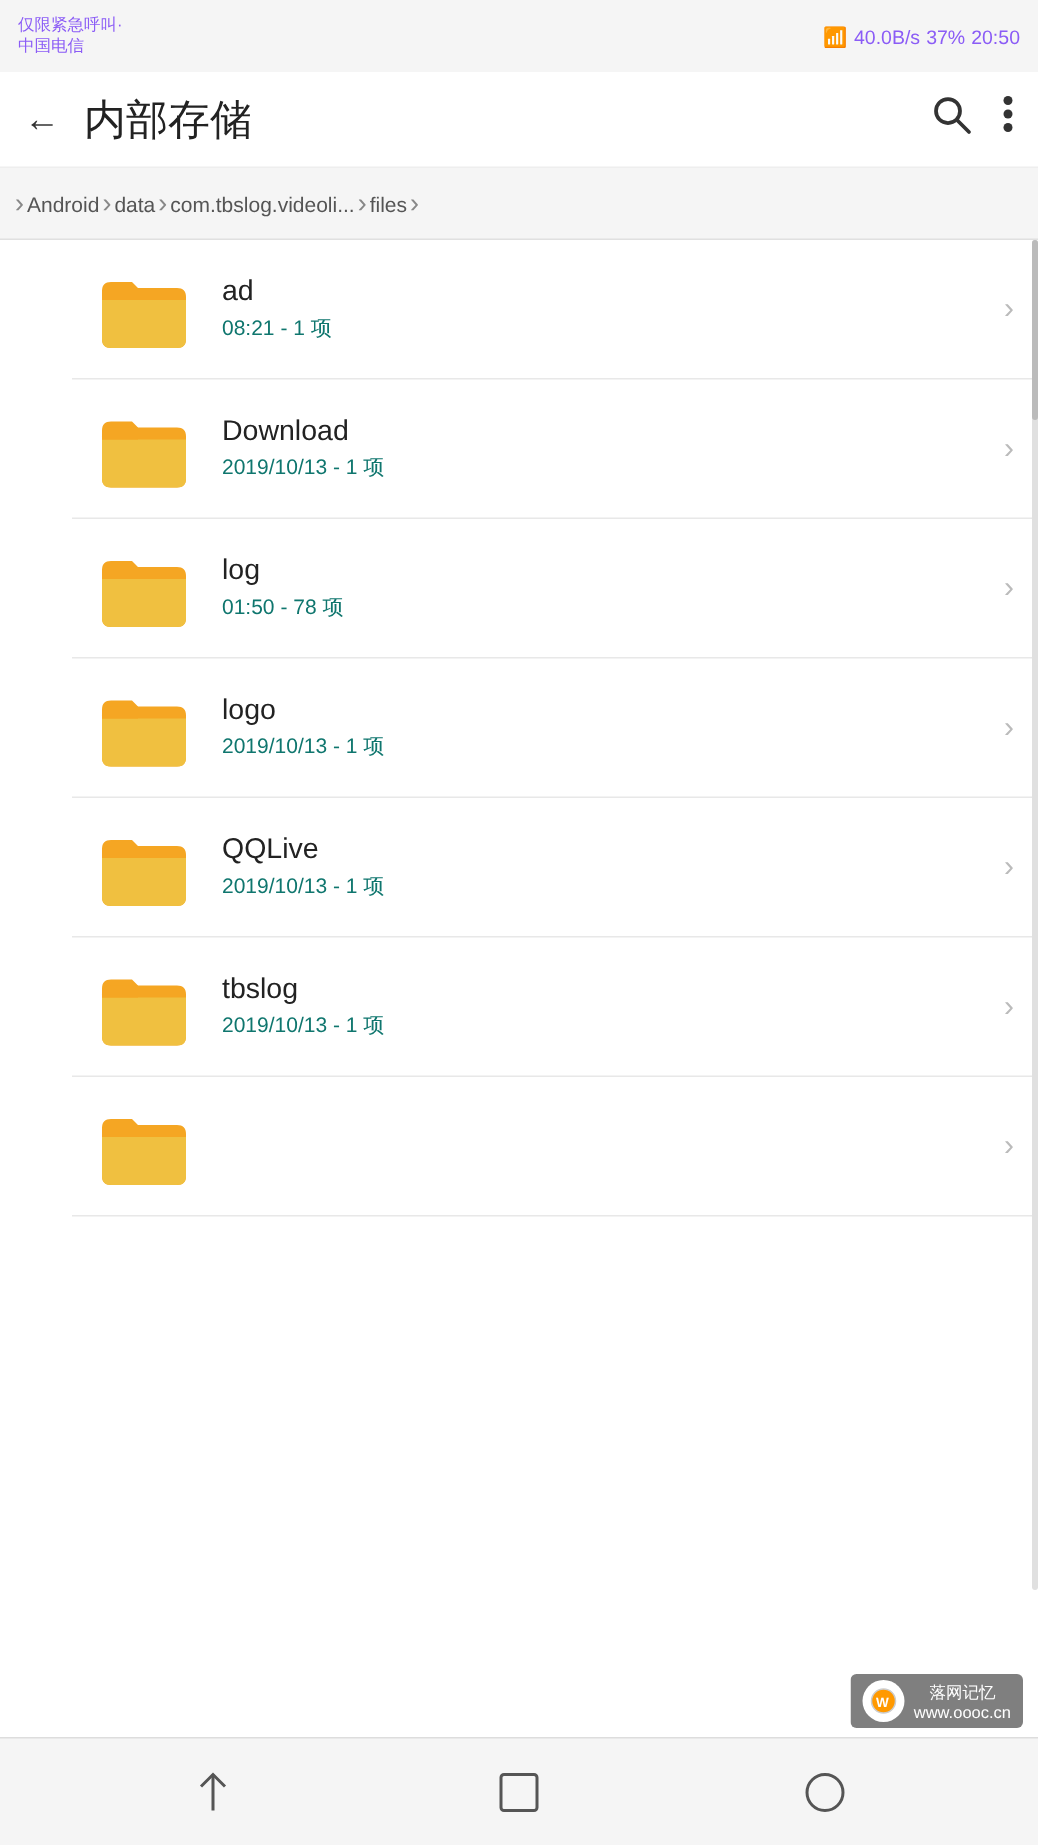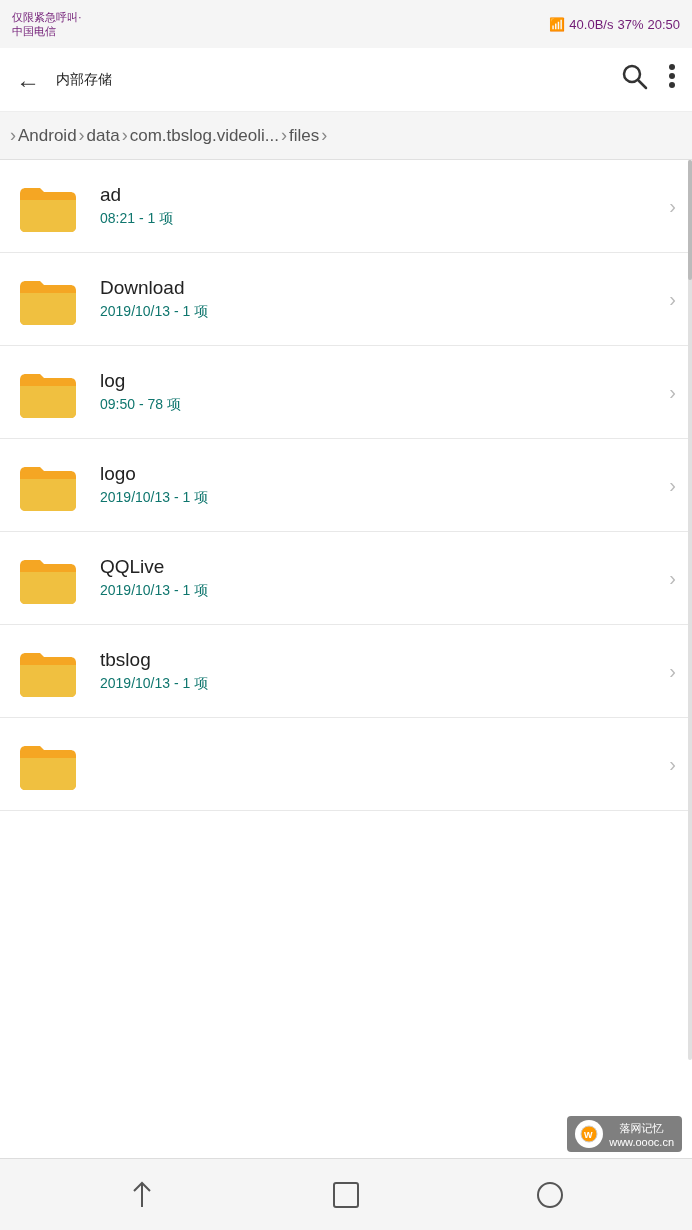--- a/index.html
+++ b/index.html
@@ -14,21 +14,21 @@
 
     
     .status-bar {
       background: #f5f5f5;
       height: 48px;
       display: flex;
       align-items: center;
       justify-content: space-between;
       padding: 0 12px;
       font-size: 13px;
-      color: #701a75;
+      color: #8b5cf6;
     }
     .status-bar-left { display: flex; flex-direction: column; font-size: 11px; line-height: 1.3; }
     .status-bar-right { display: flex; align-items: center; gap: 4px; font-size: 13px; }
 
     
     .top-bar {
       background: #fff;
       height: 64px;
       display: flex;
       align-items: center;
@@ -36,21 +36,21 @@
       border-bottom: 1px solid #eee;
     }
     .top-bar-back {
       font-size: 24px;
       color: #333;
       cursor: pointer;
       margin-right: 16px;
     }
     .top-bar-title {
       flex: 1;
-      font-size: 14px;
+      font-size: 28px;
       font-weight: 500;
       color: #222;
     }
     .top-bar-icons {
       display: flex;
       align-items: center;
       gap: 20px;
     }
     .top-bar-icon {
       font-size: 26px;
@@ -74,34 +74,35 @@
       align-items: center;
       font-size: 14px;
       color: #555;
     }
     .breadcrumb-sep {
       font-size: 18px;
       color: #888;
       margin: 0 2px;
     }
     .breadcrumb-text {
-      font-size: 17px;
+      font-size: 14px;
       color: #555;
     }
 
     
     .file-list {
       background: #fff;
     }
     .file-item {
       display: flex;
       align-items: center;
       padding: 18px 16px;
       border-bottom: 1px solid #e8e8e8;
       cursor: pointer;
+      margin-left: 48px;
     }
 
     .folder-icon {
       width: 64px;
       height: 56px;
       margin-right: 20px;
       flex-shrink: 0;
       position: relative;
     }
     .folder-icon svg {
@@ -284,21 +285,21 @@
     <div class="file-item">
       <div class="folder-icon">
         <svg width="64" height="56" viewBox="0 0 64 56" fill="none">
           <path d="M4 16 C4 12 6 10 10 10 L24 10 L28 14 L54 14 C58 14 60 16 60 20 L60 48 C60 52 58 54 54 54 L10 54 C6 54 4 52 4 48 Z" fill="#F5A623"></path>
           <path d="M4 22 L60 22 L60 48 C60 52 58 54 54 54 L10 54 C6 54 4 52 4 48 Z" fill="#F0C040"></path>
           <path d="M4 20 C4 16 6 14 10 14 L28 14 L28 22 L4 22 Z" fill="#F5A623"></path>
         </svg>
       </div>
       <div class="file-info">
         <span class="file-name">log</span>
-        <span class="file-meta">09:50 - 78 项</span>
+        <span class="file-meta">01:50 - 78 项</span>
       </div>
       <span class="chevron">›</span>
     </div>
     <div class="file-item">
       <div class="folder-icon">
         <svg width="64" height="56" viewBox="0 0 64 56" fill="none">
           <path d="M4 16 C4 12 6 10 10 10 L24 10 L28 14 L54 14 C58 14 60 16 60 20 L60 48 C60 52 58 54 54 54 L10 54 C6 54 4 52 4 48 Z" fill="#F5A623"></path>
           <path d="M4 22 L60 22 L60 48 C60 52 58 54 54 54 L10 54 C6 54 4 52 4 48 Z" fill="#F0C040"></path>
           <path d="M4 20 C4 16 6 14 10 14 L28 14 L28 22 L4 22 Z" fill="#F5A623"></path>
         </svg>

